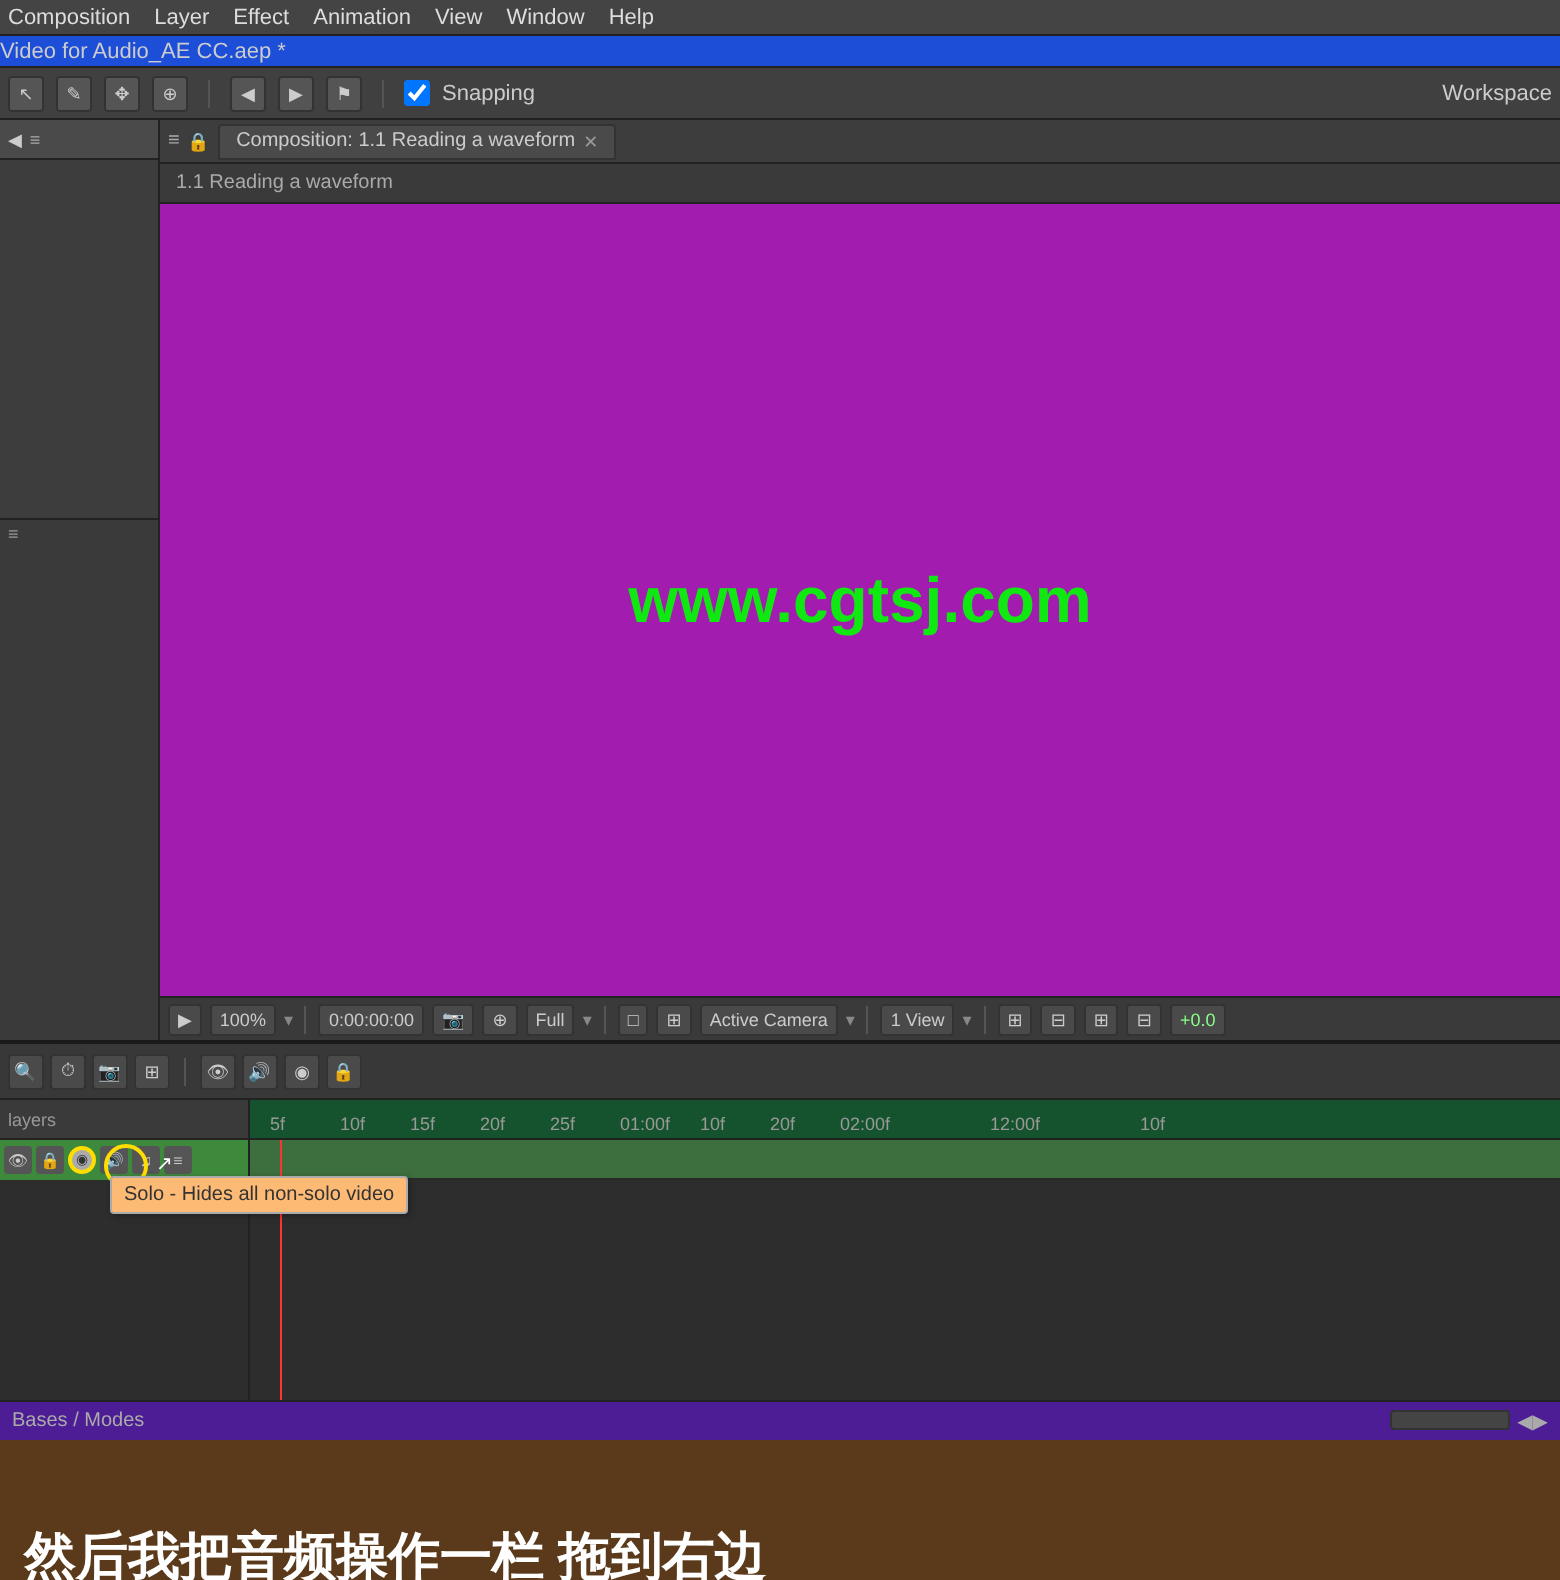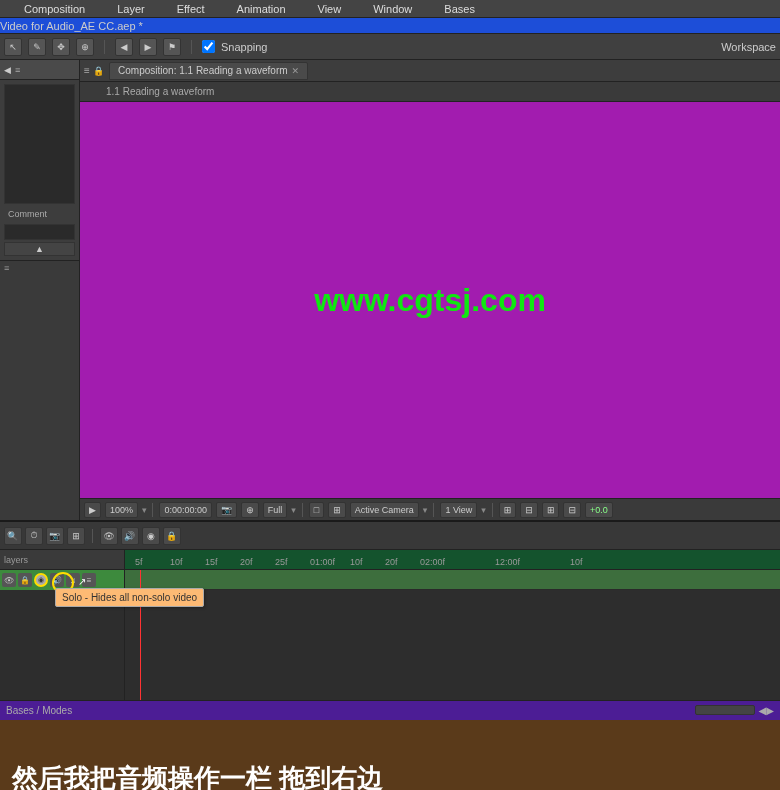--- a/index.html
+++ b/index.html
@@ -21,21 +21,20 @@
       display: flex;
       align-items: center;
       padding: 0 4px;
       gap: 12px;
       border-bottom: 1px solid #222;
     }
     .menu-item {
       font-size: 11px;
       color: #ddd;
       cursor: pointer;
-      margin-left: 20px;
     }
 
     
     #title-bar {
       height: 16px;
       background: #1d4ed8;
       display: flex;
       align-items: center;
       border-bottom: 1px solid #222;
     }
@@ -143,21 +142,20 @@
       height: 20px;
       background: #3a3a3a;
       display: flex;
       align-items: center;
       padding: 0 8px;
       border-bottom: 1px solid #222;
     }
     #comp-name-bar span {
       font-size: 10px;
       color: #aaa;
-      margin-left: 18px;
     }
 
     
     #comp-viewer {
       flex: 1;
       background: #a21caf;
       display: flex;
       align-items: center;
       justify-content: center;
       position: relative;
@@ -414,21 +412,21 @@
 </head>
 <body>
 
 <div id="menu-bar">
   <span class="menu-item">Composition</span>
   <span class="menu-item">Layer</span>
   <span class="menu-item">Effect</span>
   <span class="menu-item">Animation</span>
   <span class="menu-item">View</span>
   <span class="menu-item">Window</span>
-  <span class="menu-item">Bases</span>
+  <span class="menu-item">Help</span>
 </div>
 
 <div id="title-bar">
   <span>Video for Audio_AE CC.aep *</span>
 </div>
 
 <div id="toolbar">
   <div class="tool-btn">↖</div>
   <div class="tool-btn">✎</div>
   <div class="tool-btn">✥</div>
@@ -443,28 +441,20 @@
   <span class="workspace-label">Workspace</span>
 </div>
 
 <div id="main-layout">
 
   <div id="left-panel">
     <div id="left-panel-top">
       <div style="height:20px;background:#4a4a4a;display:flex;align-items:center;padding:0 4px;border-bottom:1px solid #222;">
         <span style="font-size:9px;color:#ccc;">◀</span>
         <span style="font-size:9px;color:#aaa;margin-left:4px;">≡</span>
-      </div>
-      <div style="padding:4px;">
-        <div style="height:120px;background:#2a2a2a;border:1px solid #333;"></div>
-        <div style="margin-top:2px;font-size:9px;color:#aaa;" id="comment-label">Comment</div>
-        <div style="height:16px;background:#2a2a2a;border:1px solid #333;margin-top:2px;"></div>
-        <div style="height:14px;background:#444;border:1px solid #333;margin-top:2px;display:flex;align-items:center;justify-content:center;">
-          <span style="color:#ccc;font-size:9px;">▲</span>
-        </div>
       </div>
     </div>
     <div id="left-panel-bottom">
       <div style="padding:2px 4px;font-size:9px;color:#999;">≡</div>
     </div>
   </div>
 
   <div id="comp-panel">
 
     <div id="comp-tab-bar">

